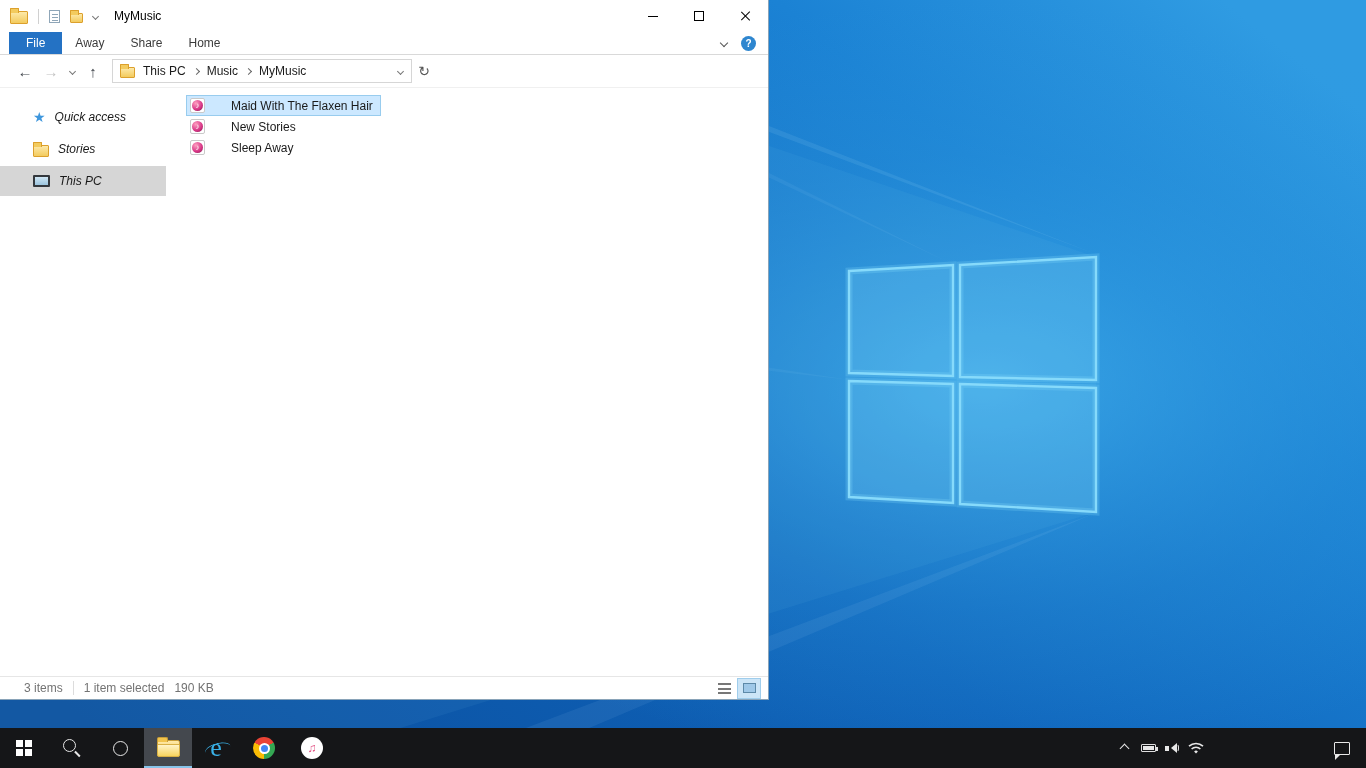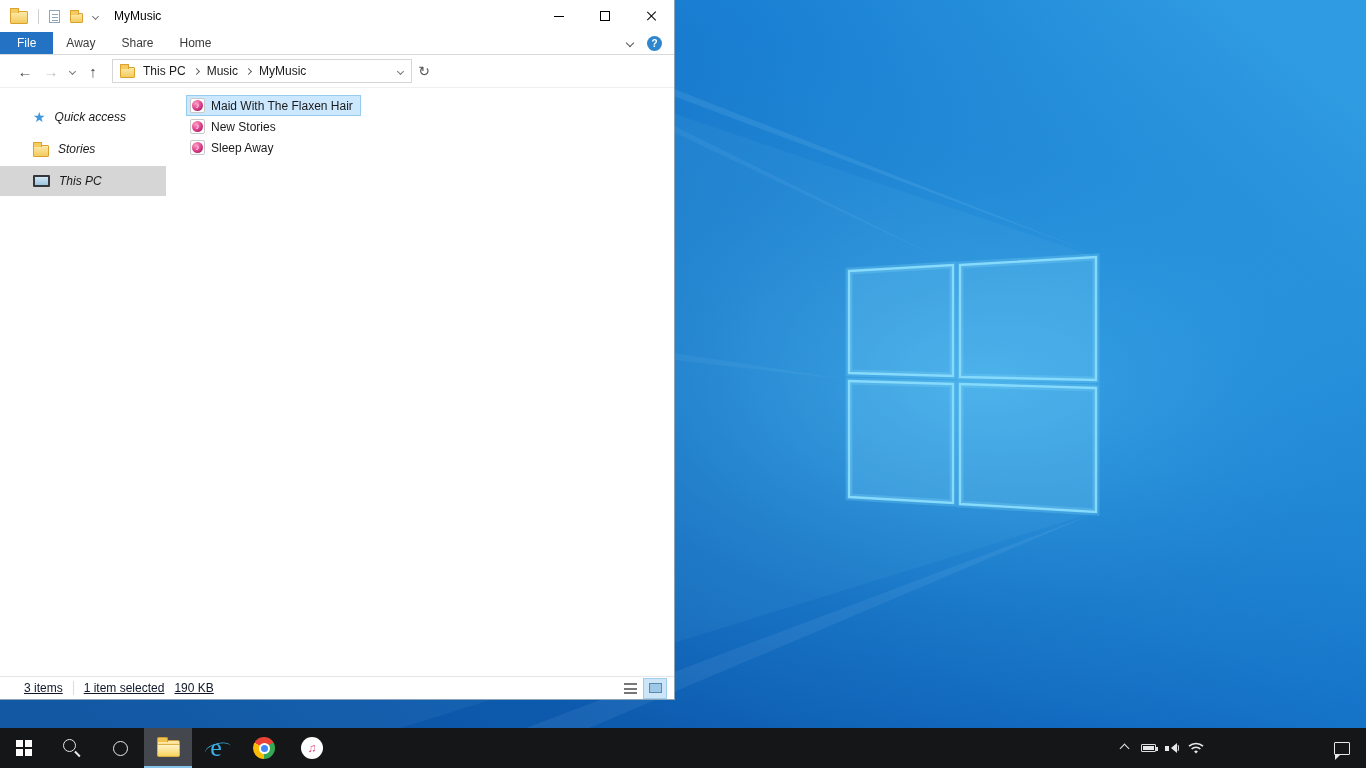--- a/index.html
+++ b/index.html
@@ -4,21 +4,21 @@
 <style>
   * { box-sizing: border-box; margin: 0; padding: 0; }
   html, body { width: 1366px; height: 768px; overflow: hidden; }
   body { font-family: "Liberation Sans", "DejaVu Sans", sans-serif; font-size: 12px; color: #1a1a1a; position: relative; background: #0d5ab2; }
 
   
   .desktop { position: absolute; inset: 0; }
   .desktop svg { display: block; }
 
   
-  .window { position: absolute; left: 0; top: 0; width: 675px; height: 700px; background: #fff;
+  .window { position: absolute; left: 0; top: 0; width: 769px; height: 700px; background: #fff;
             border-right: 1px solid #89a3b8; border-bottom: 1px solid #89a3b8;
             display: flex; flex-direction: column; z-index: 5; }
 
   
   .titlebar { height: 32px; flex: none; display: flex; align-items: center; }
   .qat { display: flex; align-items: center; gap: 10px; padding-left: 10px; }
   .divider { width: 1px; height: 15px; background: #d0d0d0; }
   .title-text { font-size: 12px; color: #000; margin-left: 6px; white-space: nowrap; }
   .win-controls { margin-left: auto; display: flex; height: 100%; }
   .wc { width: 46px; height: 100%; display: flex; align-items: center; justify-content: center; }
@@ -44,21 +44,21 @@
   
   .chev { display: inline-block; width: 6px; height: 6px; border-right: 1.4px solid #555; border-bottom: 1.4px solid #555; flex: none; }
   .chev.down { transform: rotate(45deg); }
   .chev.up   { transform: rotate(-135deg); }
   .chev.tiny { width: 5px; height: 5px; border-color: #777; }
   .chev.white{ border-color: #e8e8e8; width: 7px; height: 7px; border-width: 1.6px; }
 
   
   .ribbon-tabs { height: 23px; flex: none; display: flex; align-items: stretch; border-bottom: 1px solid #d9d9d9; background: #fff; }
   .tab { display: flex; align-items: center; padding: 0 13px; color: #3b3b3b; cursor: default; }
-  .tab.file { background: #2472c4; color: #fff; padding: 0 17px; }
+  .tab.file { background: #2472c4; color: #fff; margin-left: 9px; padding: 0 17px; }
   .ribbon-right { margin-left: auto; display: flex; align-items: center; gap: 14px; padding-right: 12px; }
   .help-ic { width: 15px; height: 15px; border-radius: 50%; background: #2e86cf; color: #fff; font-size: 10px; font-weight: bold;
              display: flex; align-items: center; justify-content: center; }
 
   
   .nav-row { height: 33px; flex: none; display: flex; align-items: center; padding: 0 13px 0 12px; border-bottom: 1px solid #f0f0f0; }
   .nav-btn { width: 26px; text-align: center; font-size: 15px; color: #41464c; flex: none; line-height: 1; }
   .nav-btn.disabled { color: #c3c3c3; }
   .nav-btn.refresh { font-size: 14px; color: #555; width: 24px; }
   .nav-chev { width: 16px; display: flex; justify-content: center; flex: none; }
@@ -91,31 +91,31 @@
   .pc-ic::before { content: ""; position: absolute; inset: 2px; background: linear-gradient(#cfe6f4, #9cc4dd); }
   .net-ic { width: 16px; height: 11px; background: #34383d; border-radius: 1px; position: relative; flex: none; }
   .net-ic::before { content: ""; position: absolute; inset: 2px; background: #cfe6f4; }
   .net-ic::after { content: ""; position: absolute; right: -3px; bottom: -3px; width: 8px; height: 8px; border-radius: 50%;
                    background: radial-gradient(circle at 35% 30%, #7fc3f2, #1d6fc2); border: 1px solid #155a9e; }
 
   .file-list { flex: 1; padding: 7px 0 0 20px; }
   .file-row { display: flex; align-items: center; gap: 6px; height: 21px; padding: 0 7px 0 3px; width: max-content;
               border: 1px solid transparent; }
   .file-row.selected { background: #cce8ff; border-color: #98ccee; }
-  .file-name { white-space: nowrap; }
+  .file-name { white-space: nowrap; margin-left: 20px; }
   .music-ic { width: 15px; height: 15px; background: #fff; border: 1px solid #c9c9c9; border-radius: 2px;
               display: flex; align-items: center; justify-content: center; flex: none; }
   .music-ic i { width: 11px; height: 11px; border-radius: 50%; font-style: normal;
               background: radial-gradient(circle at 35% 30%, #ff9fc0, #d63384 60%, #6e1c46);
               display: flex; align-items: center; justify-content: center; }
   .music-ic b { font-size: 8px; line-height: 1; color: #fff; font-weight: normal; }
 
   
   .statusbar { height: 23px; flex: none; border-top: 1px solid #e6e6e6; display: flex; align-items: center; padding: 0 8px 0 24px; }
-  .st { color: #0f172a; white-space: nowrap; text-decoration: underline; }
+  .st { color: #737373; white-space: nowrap; }
   .st-div { width: 1px; height: 14px; background: #dcdcdc; margin: 0 10px; }
   .st-gap { width: 10px; }
   .vb { width: 22px; height: 19px; display: flex; align-items: center; justify-content: center; margin-left: 3px; }
   .vb.active { background: #cce5f7; outline: 1px solid #9fcdec; }
   .vi-list { width: 13px; height: 11px; background: repeating-linear-gradient(to bottom, #777 0 2px, transparent 2px 4.5px); }
   .vi-thumb { width: 13px; height: 10px; background: #9fc8e8; border: 1px solid #5d89a8; }
 
   
   .taskbar { position: absolute; left: 0; bottom: 0; width: 1366px; height: 40px; background: #151618; z-index: 10; display: flex; }
   .tb-btn { width: 48px; height: 40px; display: flex; align-items: center; justify-content: center; flex: none; }

